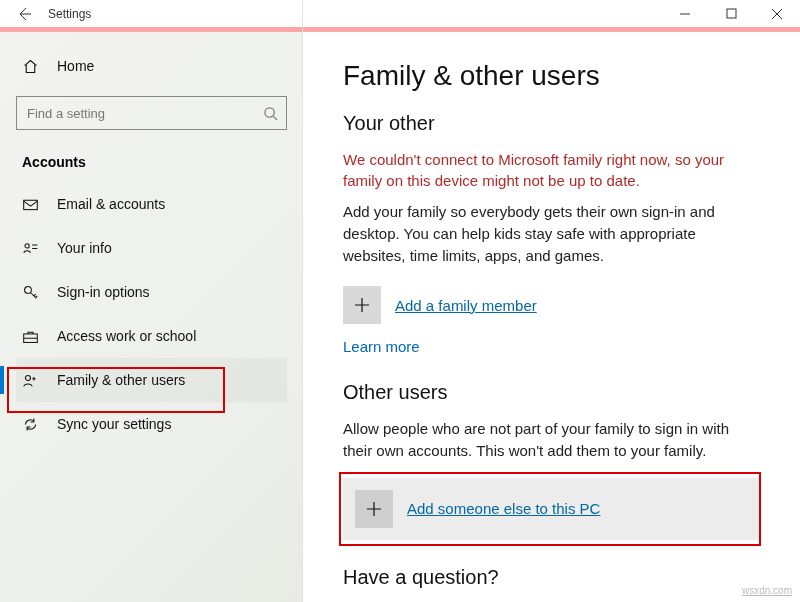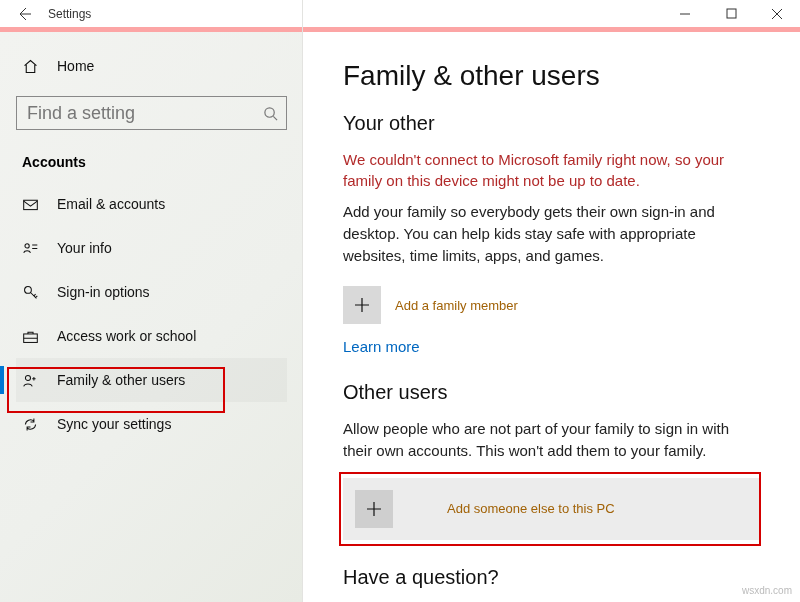--- a/index.html
+++ b/index.html
@@ -15,43 +15,43 @@
   .titlebar svg { stroke:#333; fill:none; stroke-width:1; }
 
   .content { display:flex; height:570px; }
 
   
   .sidebar { width:303px; background:linear-gradient(135deg,#f2f3f0 0%,#eef0ec 60%,#e8ebe4 100%); padding:14px 16px 0 16px; position:relative; }
   .sidebar::after{content:"";position:absolute;right:0;top:-32px;bottom:0;width:1px;background:#e3e3e0;}
   .home-row { display:flex; align-items:center; height:40px; margin-bottom:10px; padding-left:6px;}
   .home-row span { font-size:14px; margin-left:18px; color:#111;}
   .search-box { display:flex; align-items:center; height:34px; border:1px solid #888; background:transparent; padding:0 8px; margin-bottom:18px;}
-  .search-box input { flex:1; border:none; background:transparent; outline:none; font-size:18px; color:#666;}
+  .search-box input { flex:1; border:none; background:transparent; outline:none; font-size:13px; color:#666;}
   .search-box input::placeholder{color:#777;}
   .category { font-weight:600; font-size:14px; color:#000; padding:6px 6px 12px 6px;}
   .nav-item { display:flex; align-items:center; height:44px; padding-left:6px; font-size:14px; color:#111; position:relative;}
   .nav-item .lbl { margin-left:18px; }
   .nav-item.active::before{content:"";position:absolute;left:-16px;top:8px;width:4px;height:28px;background:#0078d4;}
   .nav-item.active{background:rgba(0,0,0,0.03);}
   .nav-item svg{width:17px;height:17px;}
   .highlight-box{position:absolute;border:2px solid #d40000;pointer-events:none;}
 
   
   .main { flex:1; padding:28px 40px 0 40px; overflow:hidden;}
   .page-title{font-size:28px;font-weight:400;color:#111;margin-bottom:20px;}
   .section-title{font-size:20px;font-weight:400;color:#111;margin:18px 0 14px 0;}
   .error-text{font-size:15px;color:#b22a2a;line-height:1.4;margin-bottom:10px;}
   .para{font-size:15px;color:#222;line-height:1.45;margin-bottom:16px;}
   .add-row{display:flex;align-items:center;min-height:46px;margin-bottom:10px;}
   .plus-box{width:38px;height:38px;background:#d9d9d9;display:flex;align-items:center;justify-content:center;margin-right:14px;}
   .plus-box svg{stroke:#111;stroke-width:1.2;}
-  .add-label{font-size:13px;color:#a16207;}
+  .add-label{font-size:15px;color:#0369a1;text-decoration:underline;}
   .link{color:#0067c0;font-size:15px;margin-bottom:8px;display:inline-block;}
-  .big-add-row{display:flex;align-items:center;background:#ececec;padding:12px 12px;gap:40px;}
-  .watermark{position:absolute;bottom:6px;right:8px;font-size:10px;color:#bbb;}
+  .big-add-row{display:flex;align-items:center;background:#ececec;padding:12px 12px;}
+  .watermark{position:absolute;bottom:6px;right:8px;font-size:10px;color:#bbb;text-decoration:underline;}
 </style>
 </head>
 <body>
 
 <div class="titlebar">
   <div class="back">
     <svg width="16" height="16" viewBox="0 0 16 16">
         <path d="M10 2 L4 8 L10 14 M4 8 H15"></path>
       </svg>
   </div>

